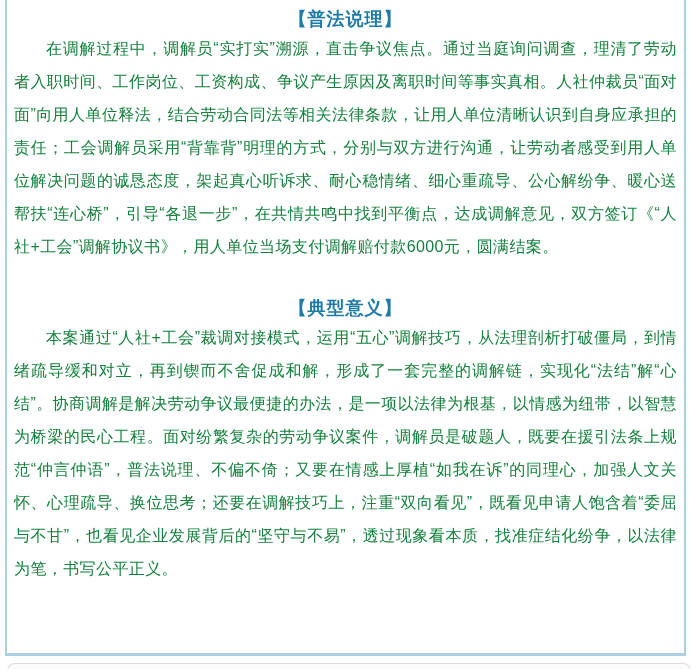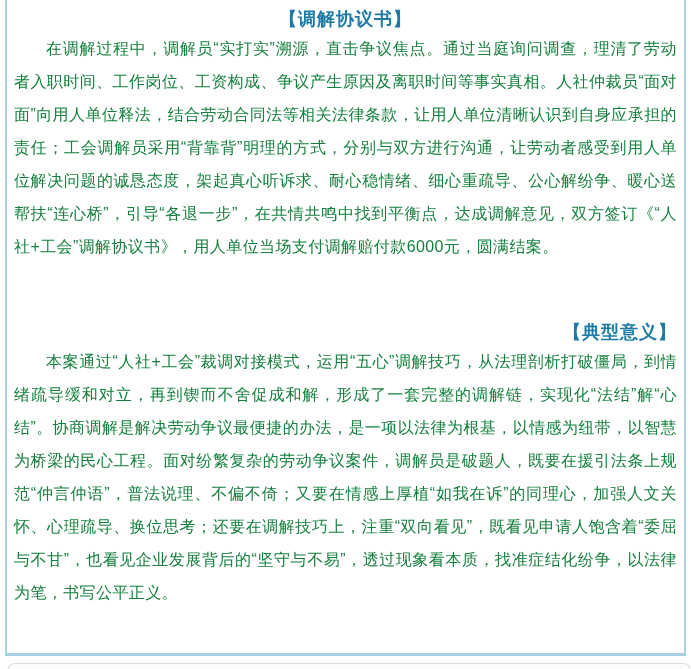--- a/index.html
+++ b/index.html
@@ -30,22 +30,21 @@
   .sec-title {
     margin: 14px 0 0 0;
     font-size: 18px;
     line-height: 26px;
     font-weight: bold;
     text-align: center;
     color: #1e7ba6;
     letter-spacing: 1px;
   }
   .sec-title.second {
-    margin-top: 56px;
-    text-align: right;
+    margin-top: 32px;
   }
   .sec-body {
     margin: 0;
     font-size: 16px;
     line-height: 33px;
     color: #15803d;
     text-align: justify;
     text-indent: 2em;
     letter-spacing: 0.4px;
     word-break: break-all;
@@ -60,19 +59,19 @@
     border: 1px solid #dcdcdc;
     border-bottom: none;
     border-radius: 8px 8px 0 0;
     background: #fbfbfb;
   }
 </style>
 </head>
 <body>
 
 <div class="content-box">
-  <h2 class="sec-title">【调解协议书】</h2>
+  <h2 class="sec-title">【普法说理】</h2>
   <p class="sec-body">在调解过程中，调解员“实打实”溯源，直击争议焦点。通过当庭询问调查，理清了劳动者入职时间、工作岗位、工资构成、争议产生原因及离职时间等事实真相。人社仲裁员“面对面”向用人单位释法，结合劳动合同法等相关法律条款，让用人单位清晰认识到自身应承担的责任；工会调解员采用“背靠背”明理的方式，分别与双方进行沟通，让劳动者感受到用人单位解决问题的诚恳态度，架起真心听诉求、耐心稳情绪、细心重疏导、公心解纷争、暖心送帮扶“连心桥”，引导“各退一步”，在共情共鸣中找到平衡点，达成调解意见，双方签订《“人社+工会”调解协议书》，用人单位当场支付调解赔付款6000元，圆满结案。</p>
   <h2 class="sec-title second">【典型意义】</h2>
   <p class="sec-body">本案通过“人社+工会”裁调对接模式，运用“五心”调解技巧，从法理剖析打破僵局，到情绪疏导缓和对立，再到锲而不舍促成和解，形成了一套完整的调解链，实现化“法结”解“心结”。协商调解是解决劳动争议最便捷的办法，是一项以法律为根基，以情感为纽带，以智慧为桥梁的民心工程。面对纷繁复杂的劳动争议案件，调解员是破题人，既要在援引法条上规范“仲言仲语”，普法说理、不偏不倚；又要在情感上厚植“如我在诉”的同理心，加强人文关怀、心理疏导、换位思考；还要在调解技巧上，注重“双向看见”，既看见申请人饱含着“委屈与不甘”，也看见企业发展背后的“坚守与不易”，透过现象看本质，找准症结化纷争，以法律为笔，书写公平正义。</p>
 </div>
 
 <div class="next-panel-edge"></div>
 
 </body></html>

